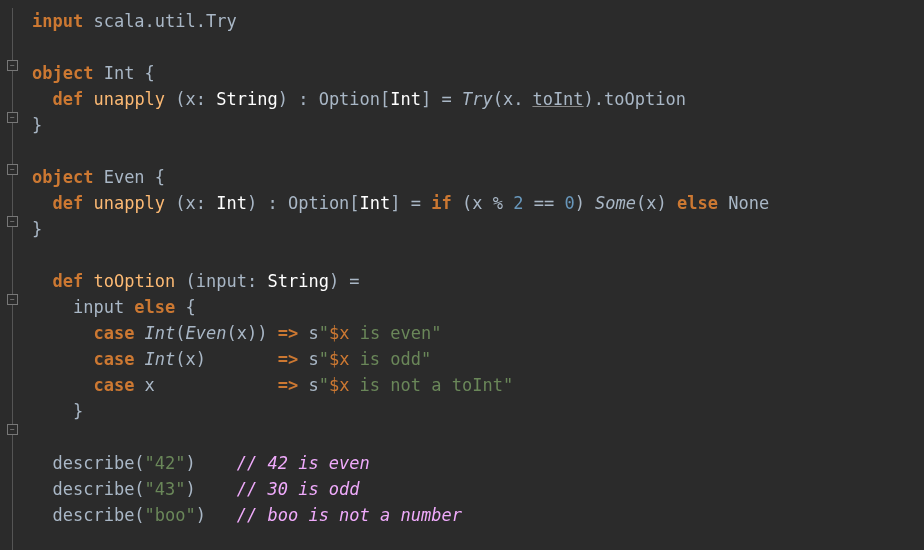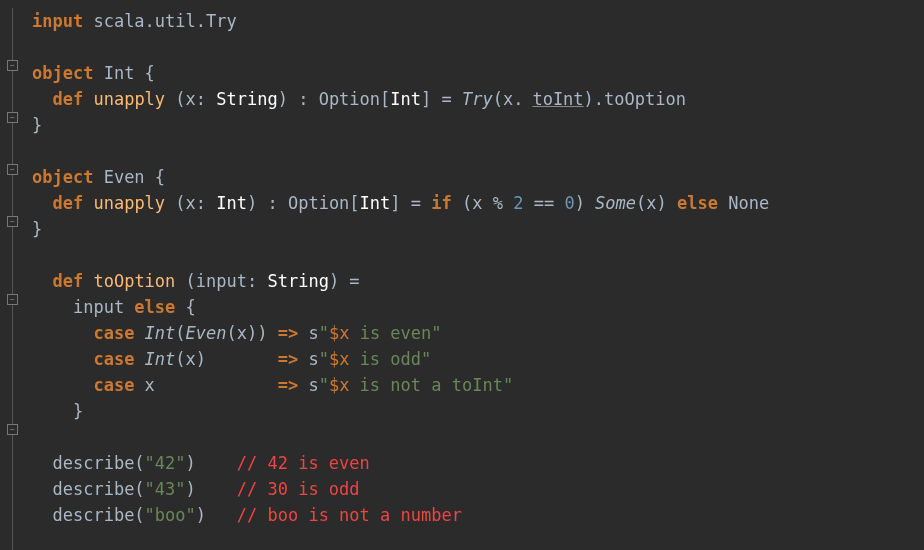--- a/index.html
+++ b/index.html
@@ -47,21 +47,21 @@
       padding: 8px 0 0 8px;
       white-space: pre;
       line-height: 26px;
     }
     .kw { color: #cc7832; font-weight: bold; }
     .type { color: #ffffff; }
     .str { color: #6a8759; }
     .num { color: #6897bb; }
     .varint { color: #cc7832; }
     .ital { font-style: italic; color: #a9b7c6; text-align: right; }
-    .comment { color: #ef4444; }
+    .comment { color: #f0abfc; font-style: italic; }
     .method { color: #fdba74; }
     .underline { text-decoration: underline; text-decoration-color: #888; margin-left: 9px; }
   </style>
 </head>
 <body>
 
 <div class="editor">
   <div class="gutter">
     <div class="fold-line"></div>
     <div class="fold-marker" style="top:60px">−</div>

